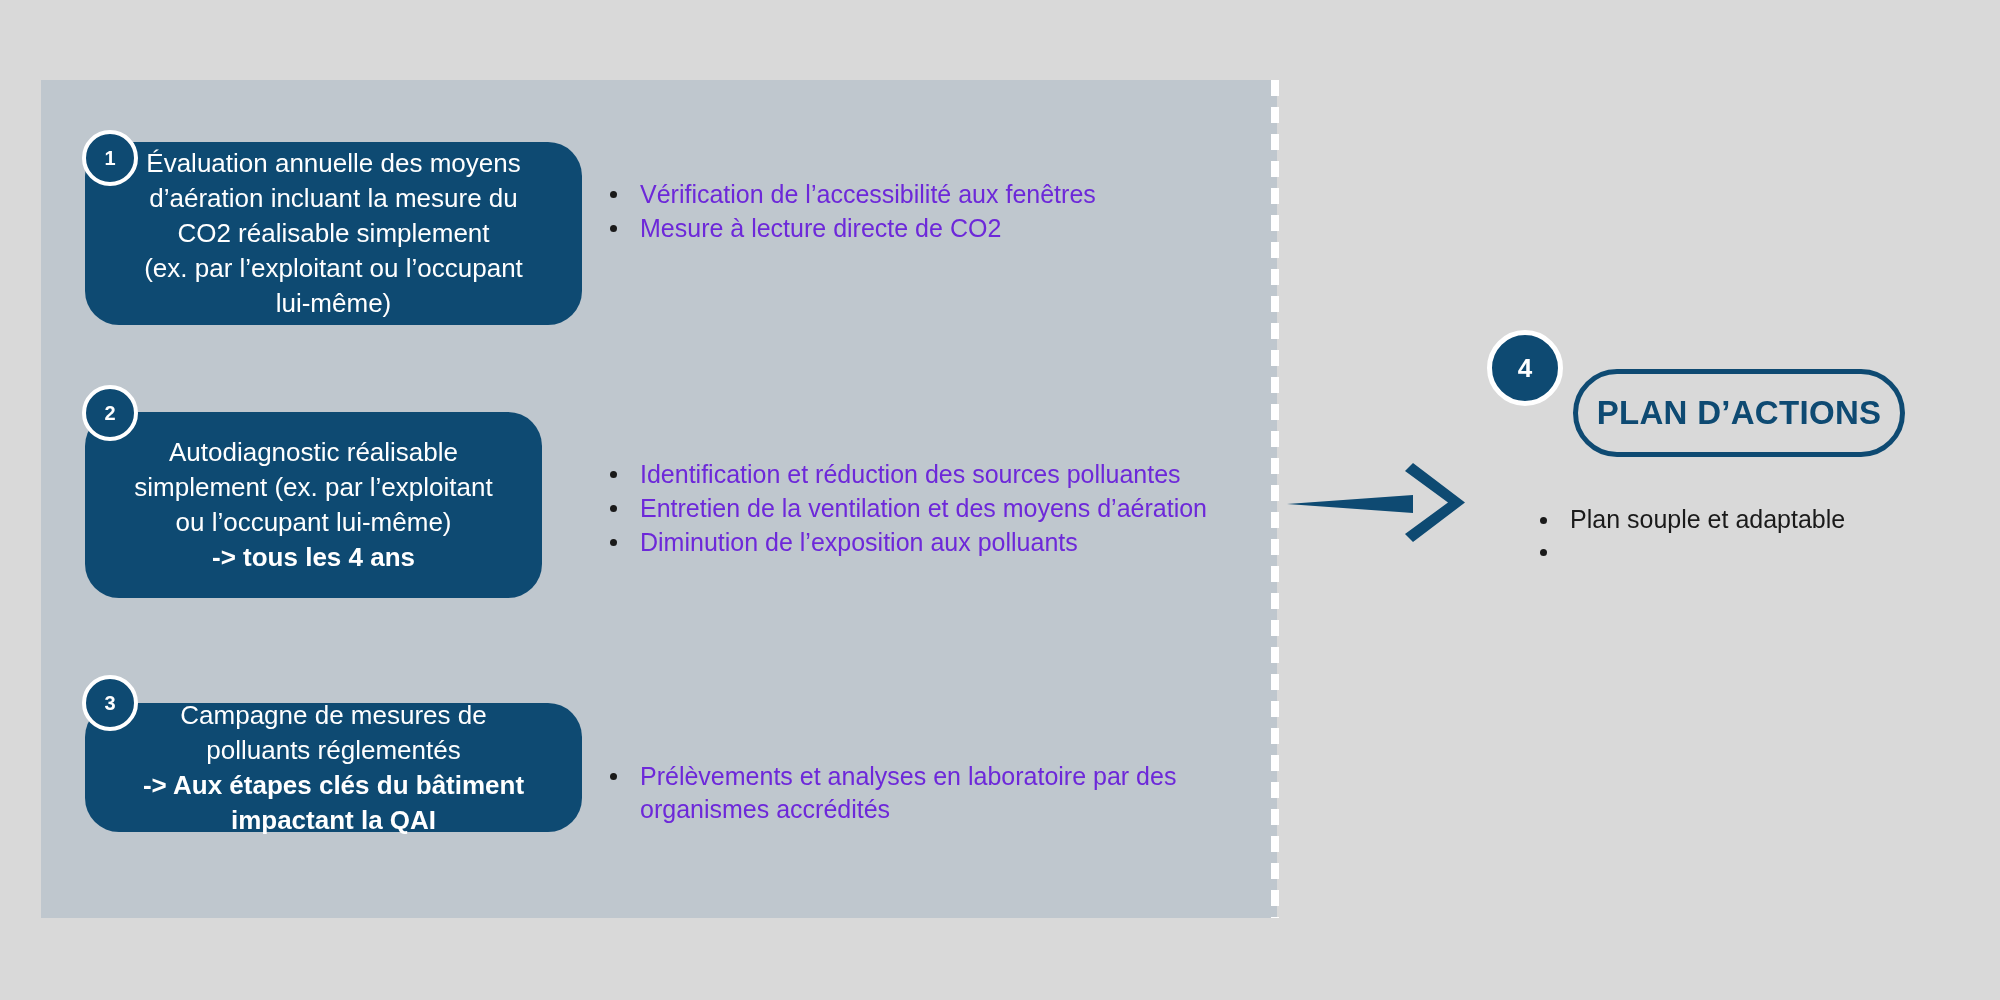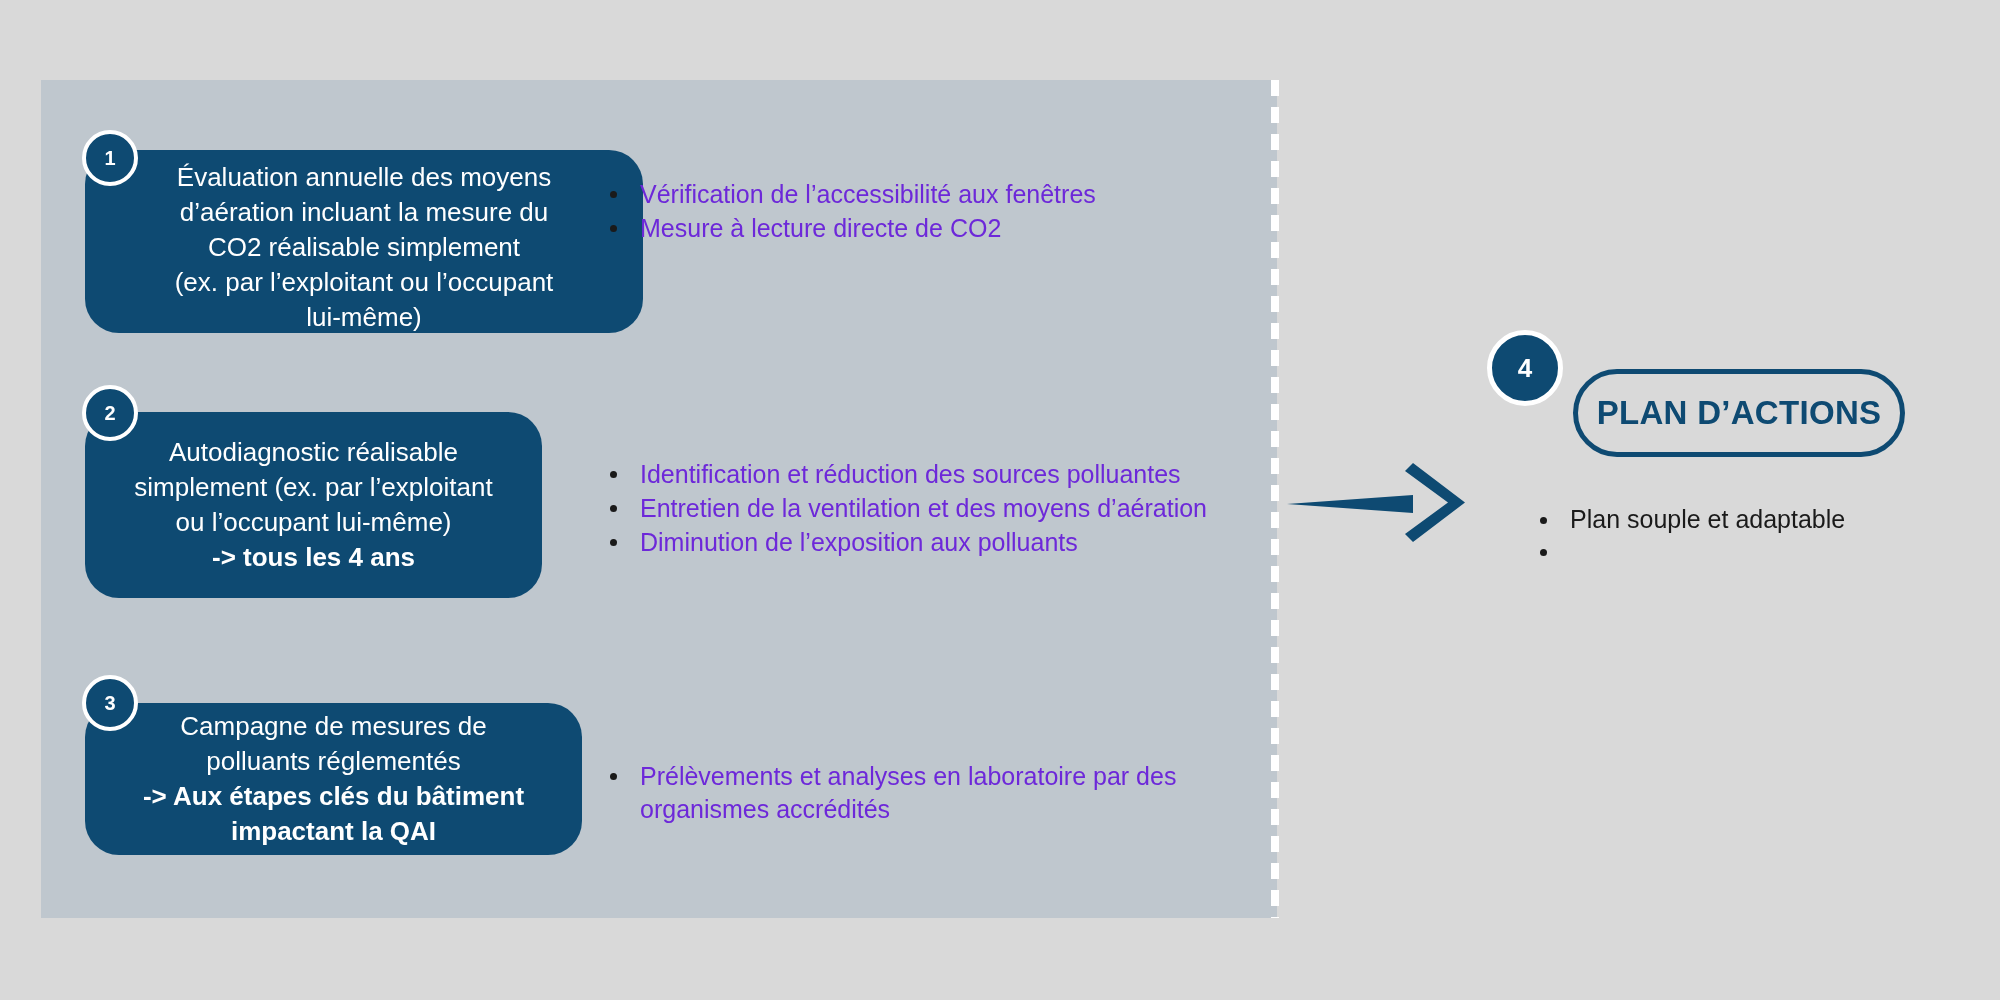--- a/index.html
+++ b/index.html
@@ -181,21 +181,21 @@
 
 <div id="canvas">
 
   <div id="left-panel"></div>
   <div id="panel-divider"></div>
 
   <div class="step-row">
     <div class="step-badge" style="left:82px; top:130px;">
       <span>1</span>
     </div>
-    <div class="step-box" style="left:85px; top:150px; width:558px; height:183px;justify-content:space-between;">
+    <div class="step-box" style="left:85px; top:142px; width:497px; height:183px;">
       <span class="line">Évaluation annuelle des moyens</span>
       <span class="line">d’aération incluant la mesure du</span>
       <span class="line">CO2 réalisable simplement</span>
       <span class="line">(ex. par l’exploitant ou l’occupant</span>
       <span class="line">lui-même)</span>
     </div>
     <div class="bullets" style="left:606px; top:178px; width:620px;">
       <ul>
         <li><span class="dot"></span><span>Vérification de l’accessibilité aux fenêtres</span></li>
         <li><span class="dot"></span><span>Mesure à lecture directe de CO2</span></li>
@@ -219,21 +219,21 @@
         <li><span class="dot"></span><span>Entretien de la ventilation et des moyens d’aération</span></li>
         <li><span class="dot"></span><span>Diminution de l’exposition aux polluants</span></li>
       </ul>
     </div>
   </div>
 
   <div class="step-row">
     <div class="step-badge" style="left:82px; top:675px;">
       <span>3</span>
     </div>
-    <div class="step-box" style="left:85px; top:703px; width:497px; height:152px;">
+    <div class="step-box" style="left:85px; top:703px; width:497px; height:129px;">
       <span class="line">Campagne de mesures de</span>
       <span class="line">polluants réglementés</span>
       <span class="line bold">-&gt; Aux étapes clés du bâtiment</span>
       <span class="line bold">impactant la QAI</span>
     </div>
     <div class="bullets" style="left:606px; top:760px; width:590px;">
       <ul>
         <li><span class="dot"></span><span>Prélèvements et analyses en laboratoire par des organismes accrédités</span></li>
       </ul>
     </div>

